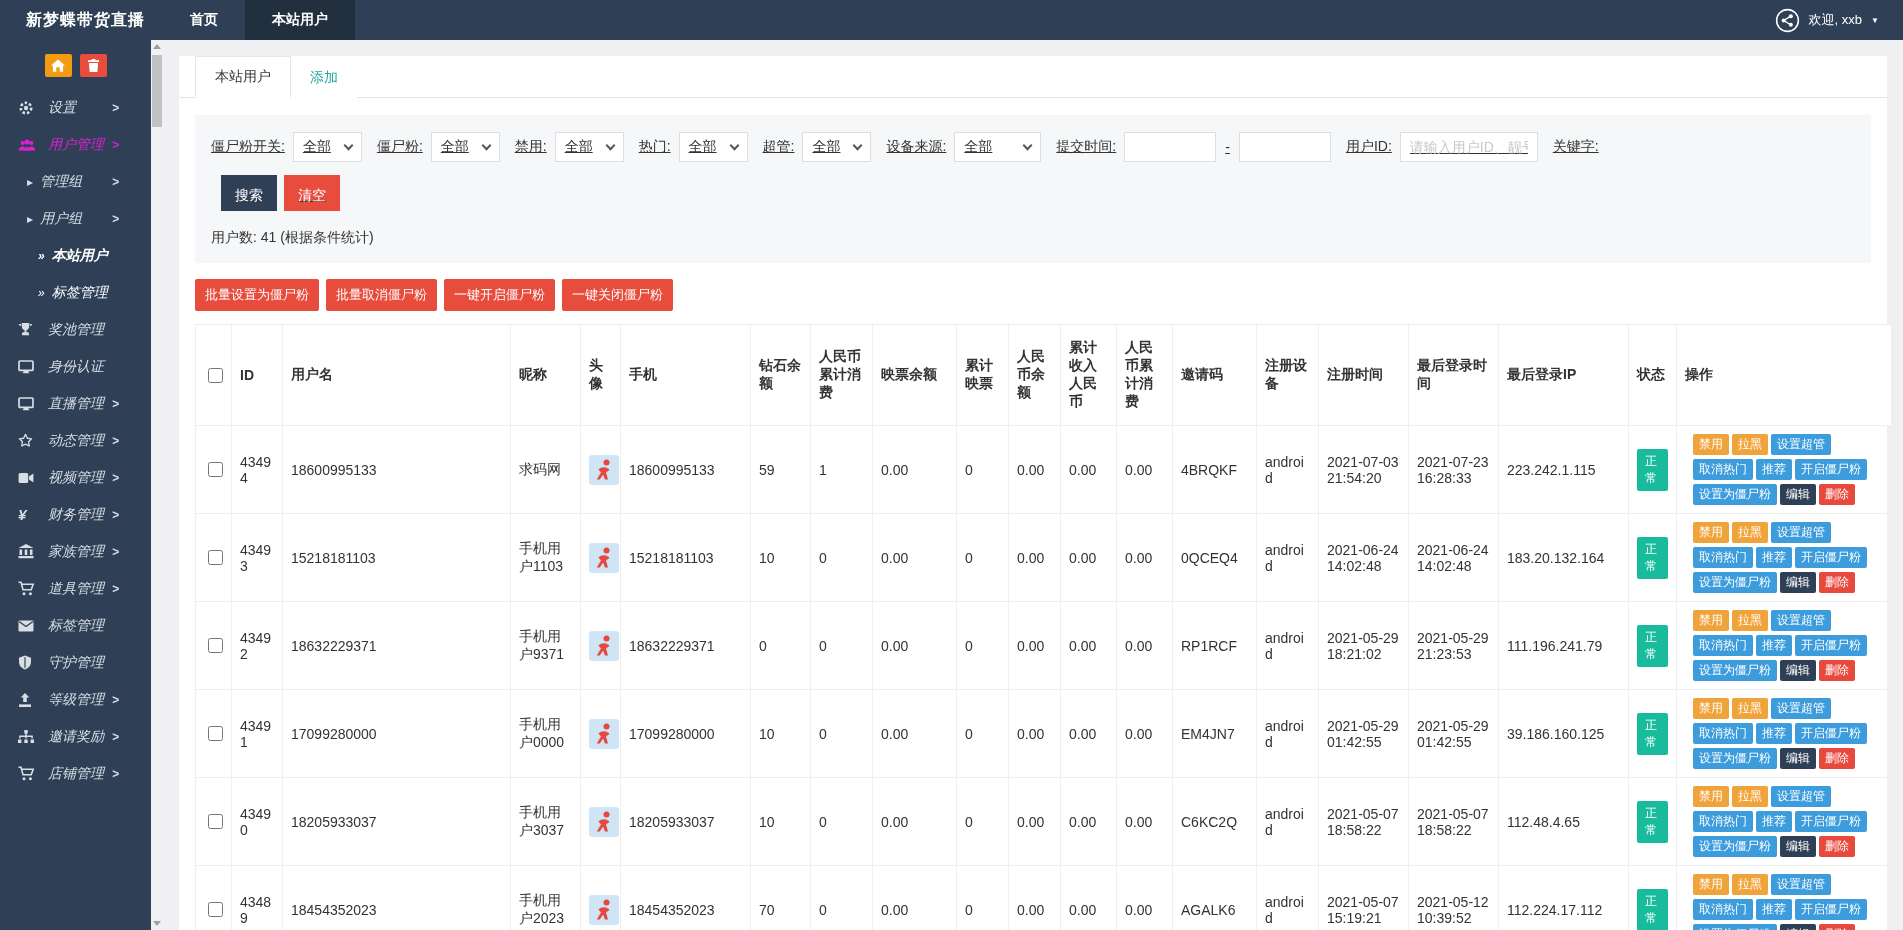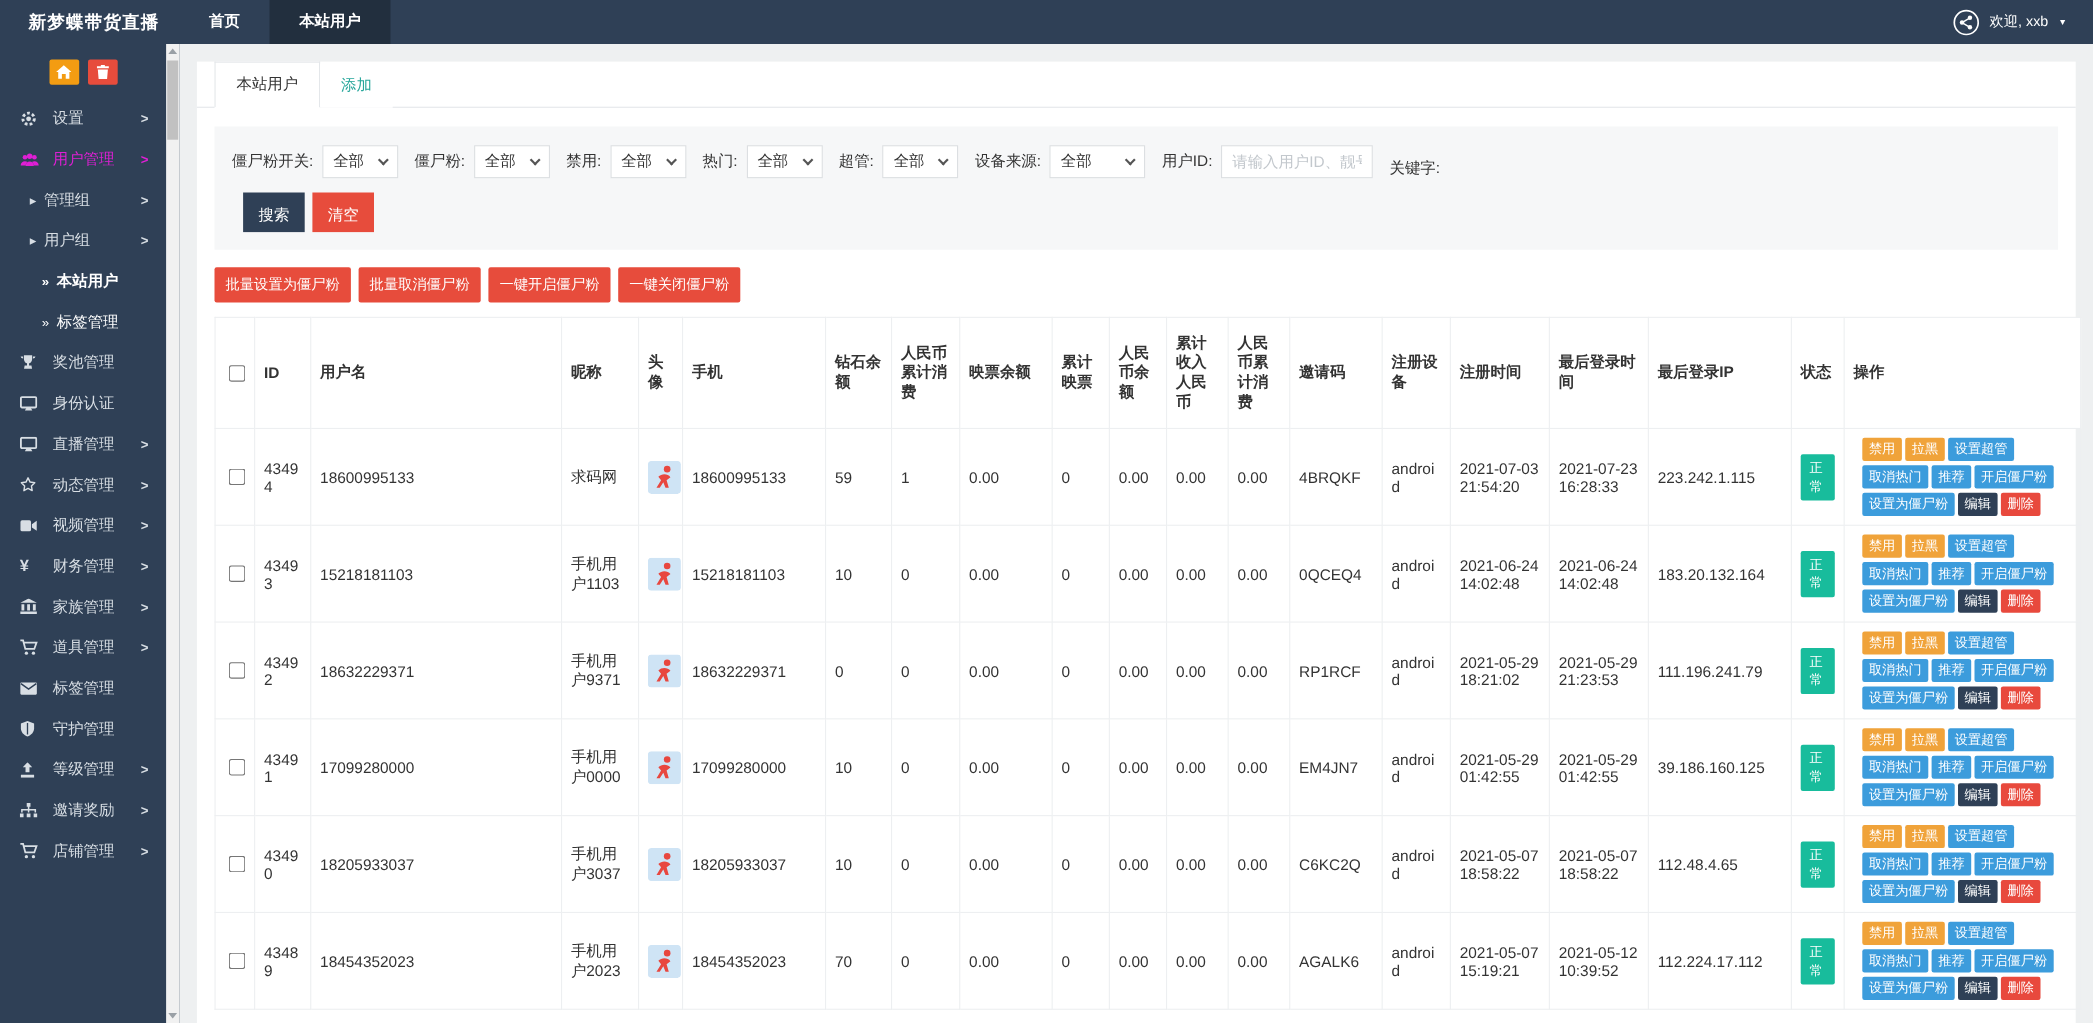--- a/index.html
+++ b/index.html
@@ -18,21 +18,21 @@
   .top-right { margin-left:auto; display:flex; align-items:center; gap:9px; padding-right:24px; font-size:13px; cursor:pointer; }
   .caret { font-size:8px; }
   
   .layout { display:flex; height:890px; }
   .sidebar { width:163px; background:#2f4056; position:relative; flex:none; }
   .side-inner { padding-right:12px; }
   .quick { display:flex; justify-content:center; gap:8px; padding:14px 0 12px; }
   .qbtn { width:27px; height:23px; border-radius:2px; display:flex; align-items:center; justify-content:center; cursor:pointer; }
   .qbtn.orange { background:#f39c12; }
   .qbtn.red { background:#e74c3c; }
-  .side-item { display:flex; align-items:center; color:#d8dee4; padding:0 16px 0 18px; height:37px; cursor:pointer; }
+  .side-item { display:flex; align-items:center; color:#d8dee4; padding:0 32px 0 18px; height:37px; cursor:pointer;font-style:italic; }
   .side-item .mi { width:21px; margin-right:9px; display:flex; align-items:center; color:inherit; }
   .side-item .lbl { flex:1; }
   .side-item .chev { font-size:12px; font-weight:bold; }
   .side-item.sub1 { padding-left:27px; }
   .side-item.sub2 { padding-left:38px; color:#fff; }
   .side-item .mark { margin-right:7px; font-size:12px; }
   .side-item.active { color:#df1fd5; }
   .side-item.sub2.active { color:#ffffff; font-weight:bold; }
   .yen-glyph { font-size:15px; font-weight:bold; line-height:1; }
   
@@ -45,21 +45,21 @@
   
   .content { flex:1; padding:16px; overflow:hidden; }
   .card { background:#fff; min-height:940px; }
   .tabs { border-bottom:1px solid #e4e7ea; padding:0 16px; display:flex; align-items:flex-end; height:42px; }
   .tab { padding:11px 19px; cursor:pointer; position:relative; top:1px; background:#fff; }
   .tab.active { border:1px solid #e4e7ea; border-bottom:1px solid #fff; }
   .tab.teal { color:#26a69a; }
   .card-body { padding:17px 16px; }
   
   .filter-panel { background:#f6f7f8; padding:17px 16px 16px; }
-  .frow { display:flex; align-items:flex-end; flex-wrap:wrap; row-gap:10px; }
+  .frow { display:flex; align-items:center; flex-wrap:wrap; row-gap:10px;text-decoration:underline; }
   .fitem { display:flex; align-items:center; margin-right:15px; }
   .fitem label { margin-right:8px; white-space:nowrap; }
   .select { background:#fff; border:1px solid #dcdfe2; height:30px; display:flex; align-items:center; padding:0 9px; cursor:pointer; }
   .select .val { margin-right:12px; min-width:30px; }
   .select.wide .val { min-width:48px; }
   .sel-chev { width:7px; height:7px; border-right:2px solid #555; border-bottom:2px solid #555; transform:rotate(45deg); margin-top:-4px; }
   .txt { border:1px solid #dcdfe2; height:30px; padding:0 9px; background:#fff; font-size:14px; color:#333; outline:none; font-family:inherit; }
   .txt::placeholder { color:#c3c8cd; }
   .time-input { width:92px; }
   .userid-input { width:138px; }
@@ -349,31 +349,38 @@
                     <span class="sel-chev"></span>
                   </span>
                 </span><span class="fitem">
                   <label>设备来源:</label>
                   <span class="select wide">
                     <span class="val">全部</span>
                     <span class="sel-chev"></span>
                   </span>
                 </span></span>
             <span class="fitem">
+              <label>提交时间:</label>
+              <input class="txt time-input" style="">
+              <span class="dash">-</span>
+              <input class="txt time-input" style="">
+            </span>
+            <span class="fitem">
               <label>用户ID:</label>
               <input class="txt userid-input" placeholder="请输入用户ID、靓号" style="">
             </span>
             <span class="fitem">
               <label>关键字:</label>
             </span>
           </div>
           <div class="frow row2">
             <button class="btn search">搜索</button>
             <button class="btn clear">清空</button>
           </div>
+          <div class="user-count">用户数: 41 (根据条件统计)</div>
         </div>
 
         <div class="bulk" id="bulk-row"><button class="bulk-btn">批量设置为僵尸粉</button><button class="bulk-btn">批量取消僵尸粉</button><button class="bulk-btn">一键开启僵尸粉</button><button class="bulk-btn">一键关闭僵尸粉</button></div>
 
         <table class="users">
           <colgroup>
             <col style="width:36px">
               <col style="width:51px">
               <col style="width:228px">
               <col style="width:70px">

